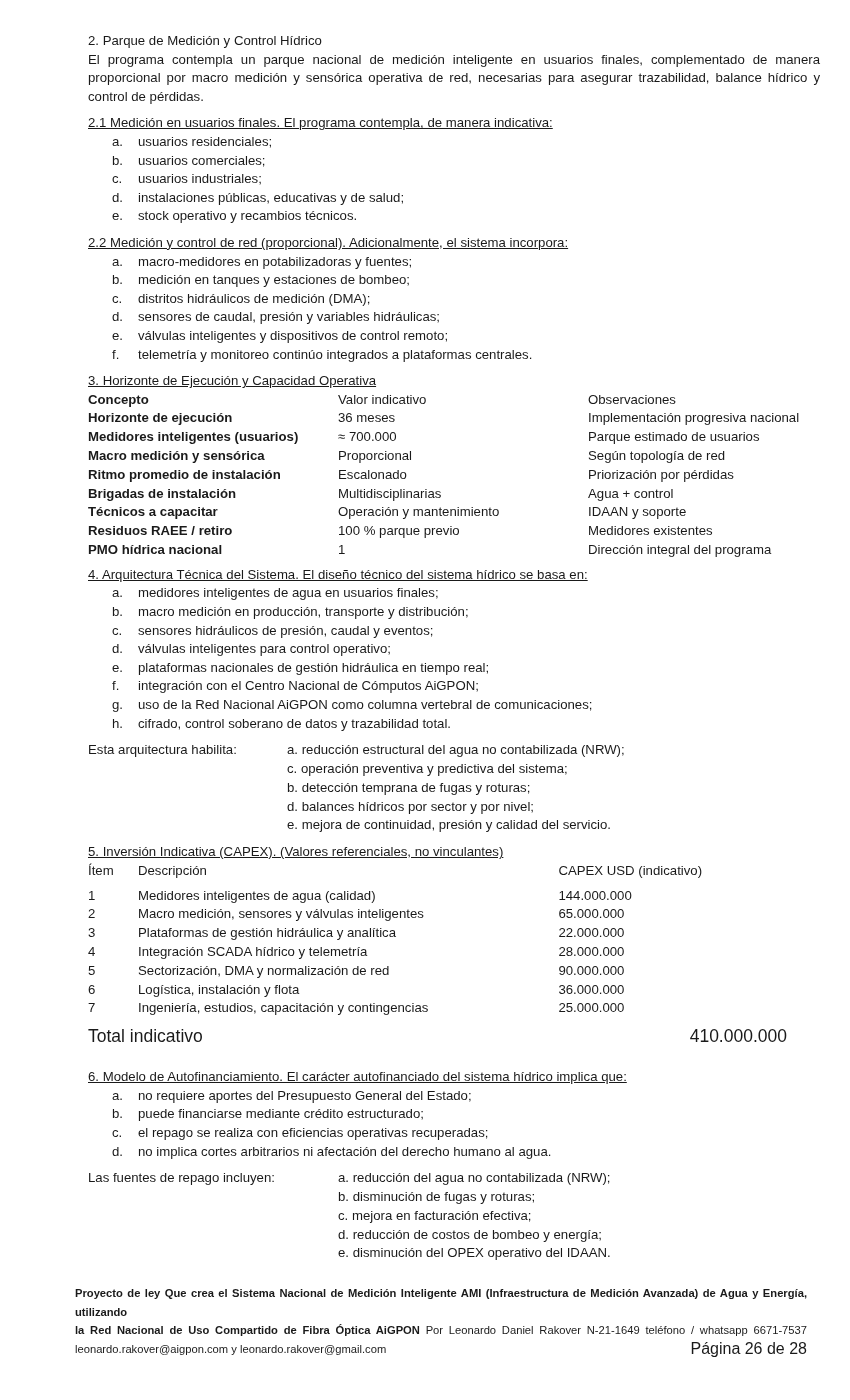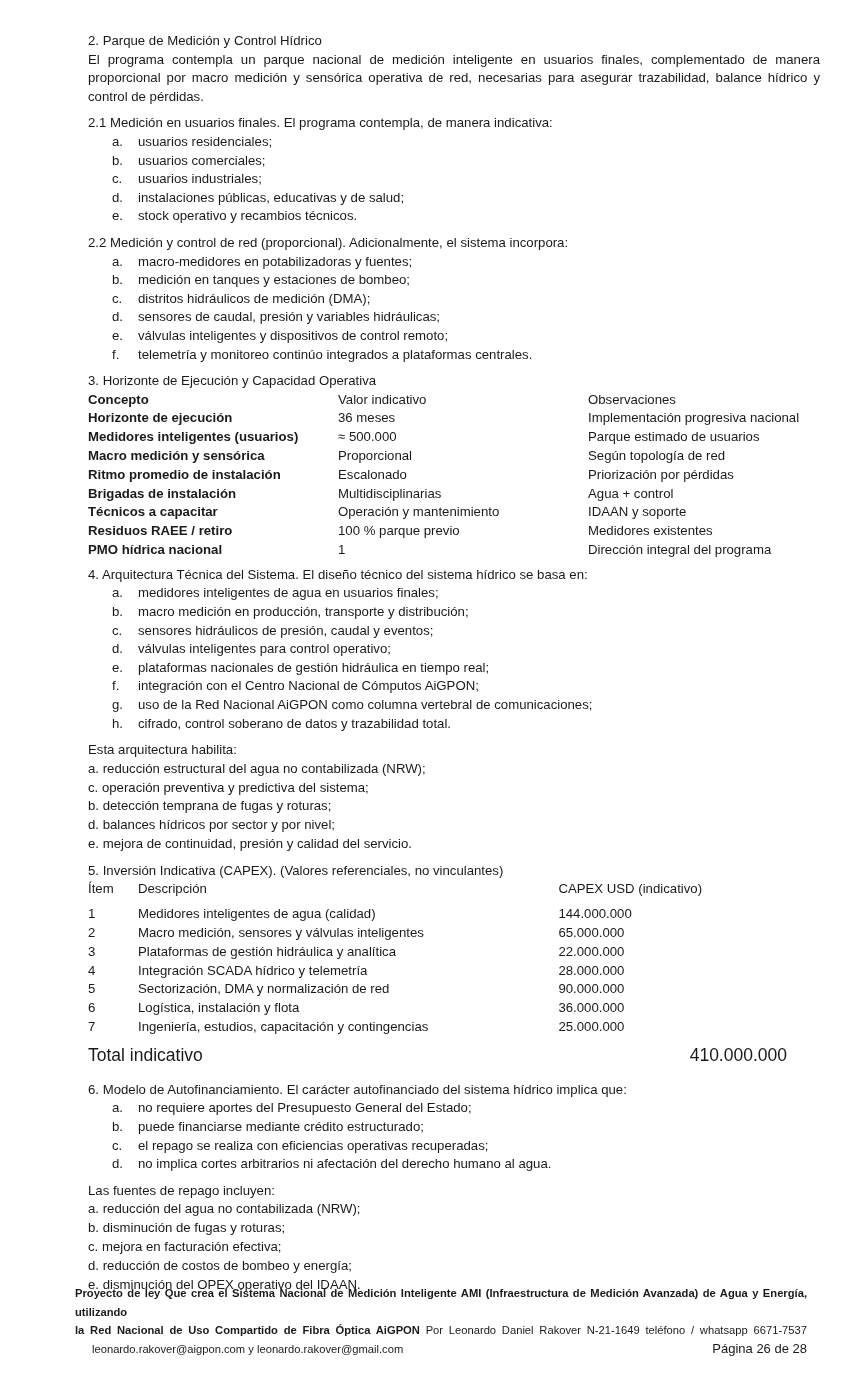--- a/index.html
+++ b/index.html
@@ -4,40 +4,40 @@
 <style>
   html, body { margin: 0; padding: 0; background: #ffffff; }
   body {
     width: 850px; height: 1400px; position: relative; overflow: hidden;
     font-family: "Liberation Sans", sans-serif; color: #1a1a1a;
     font-size: 13.2px; line-height: 18.6px;
   }
   .page { position: absolute; left: 88px; top: 32px; width: 732px; }
   p { margin: 0; }
   .just { text-align: justify; }
-  .sec { margin-top: 8px; }
+  .sec { margin-top: 8px; text-decoration: underline; }
   ol.alpha { list-style: none; margin: 0; padding: 0 0 0 24px; }
   ol.alpha li { display: flex; }
   ol.alpha li .m { width: 26px; flex: none; }
   table { border-collapse: collapse; width: 732px; }
   td { padding: 0; vertical-align: top; height: 18.8px; }
   .t3 td:nth-child(1) { width: 250px; font-weight: bold; }
   .t3 td:nth-child(2) { width: 250px; }
-  .split { display: flex; margin-top: 8px; flex-direction: column; }
+  .split { display: flex; margin-top: 8px; }
   .split .lbl { width: 199px; flex: none; }
   .split .lst div { height: 18.8px; }
   .t5 td:nth-child(1) { width: 50px; }
   .t5 td:nth-child(3) { padding-right: 37px; }
   .t5 .hdr td { padding-bottom: 6px; }
   .total { display: flex; justify-content: space-between; font-size: 17.5px; line-height: 24px; margin-top: 6px; padding-right: 33px; }
   .footer { position: absolute; left: 75px; top: 1284px; width: 732px; font-size: 11.2px; line-height: 18.5px; }
   .footer .l1, .footer .l2 { text-align: justify; text-align-last: justify; }
   .footer b { font-weight: bold; }
-  .footer .l3 { display: flex; justify-content: space-between; margin-left: 17px; }
-  .footer .pg { font-size: 13px; }
+  .footer .l3 { display: flex; justify-content: space-between; }
+  .footer .pg { font-size: 16px; }
 </style>
 </head>
 <body>
 
 <div class="page">
 
   <p>2. Parque de Medición y Control Hídrico</p>
   <p class="just">El programa contempla un parque nacional de medición inteligente en usuarios finales, complementado de manera proporcional por macro medición y sensórica operativa de red, necesarias para asegurar trazabilidad, balance hídrico y control de pérdidas.</p>
 
   <p class="sec">2.1 Medición en usuarios finales. El programa contempla, de manera indicativa:</p>
@@ -100,21 +100,21 @@
       <td>Valor indicativo</td>
       <td>Observaciones</td>
     </tr>
     <tr>
           <td>Horizonte de ejecución</td>
           <td>36 meses</td>
           <td>Implementación progresiva nacional</td>
         </tr>
     <tr>
           <td>Medidores inteligentes (usuarios)</td>
-          <td>≈ 500.000</td>
+          <td>≈ 700.000</td>
           <td>Parque estimado de usuarios</td>
         </tr>
     <tr>
           <td>Macro medición y sensórica</td>
           <td>Proporcional</td>
           <td>Según topología de red</td>
         </tr>
     <tr>
           <td>Ritmo promedio de instalación</td>
           <td>Escalonado</td>
@@ -233,21 +233,21 @@
           <td>Ingeniería, estudios, capacitación y contingencias</td>
           <td>25.000.000</td>
         </tr>
   </tbody>
     </table>
   <div class="total">
     <span>Total indicativo</span>
     <span>410.000.000</span>
   </div>
 
-  <p class="sec" style="margin-top:14px">6. Modelo de Autofinanciamiento. El carácter autofinanciado del sistema hídrico implica que:</p>
+  <p class="sec" style="margin-top:20px">6. Modelo de Autofinanciamiento. El carácter autofinanciado del sistema hídrico implica que:</p>
   <ol class="alpha">
     <li>
         <span class="m">a.</span>
         <span>no requiere aportes del Presupuesto General del Estado;</span>
       </li>
     <li>
         <span class="m">b.</span>
         <span>puede financiarse mediante crédito estructurado;</span>
       </li>
     <li>

